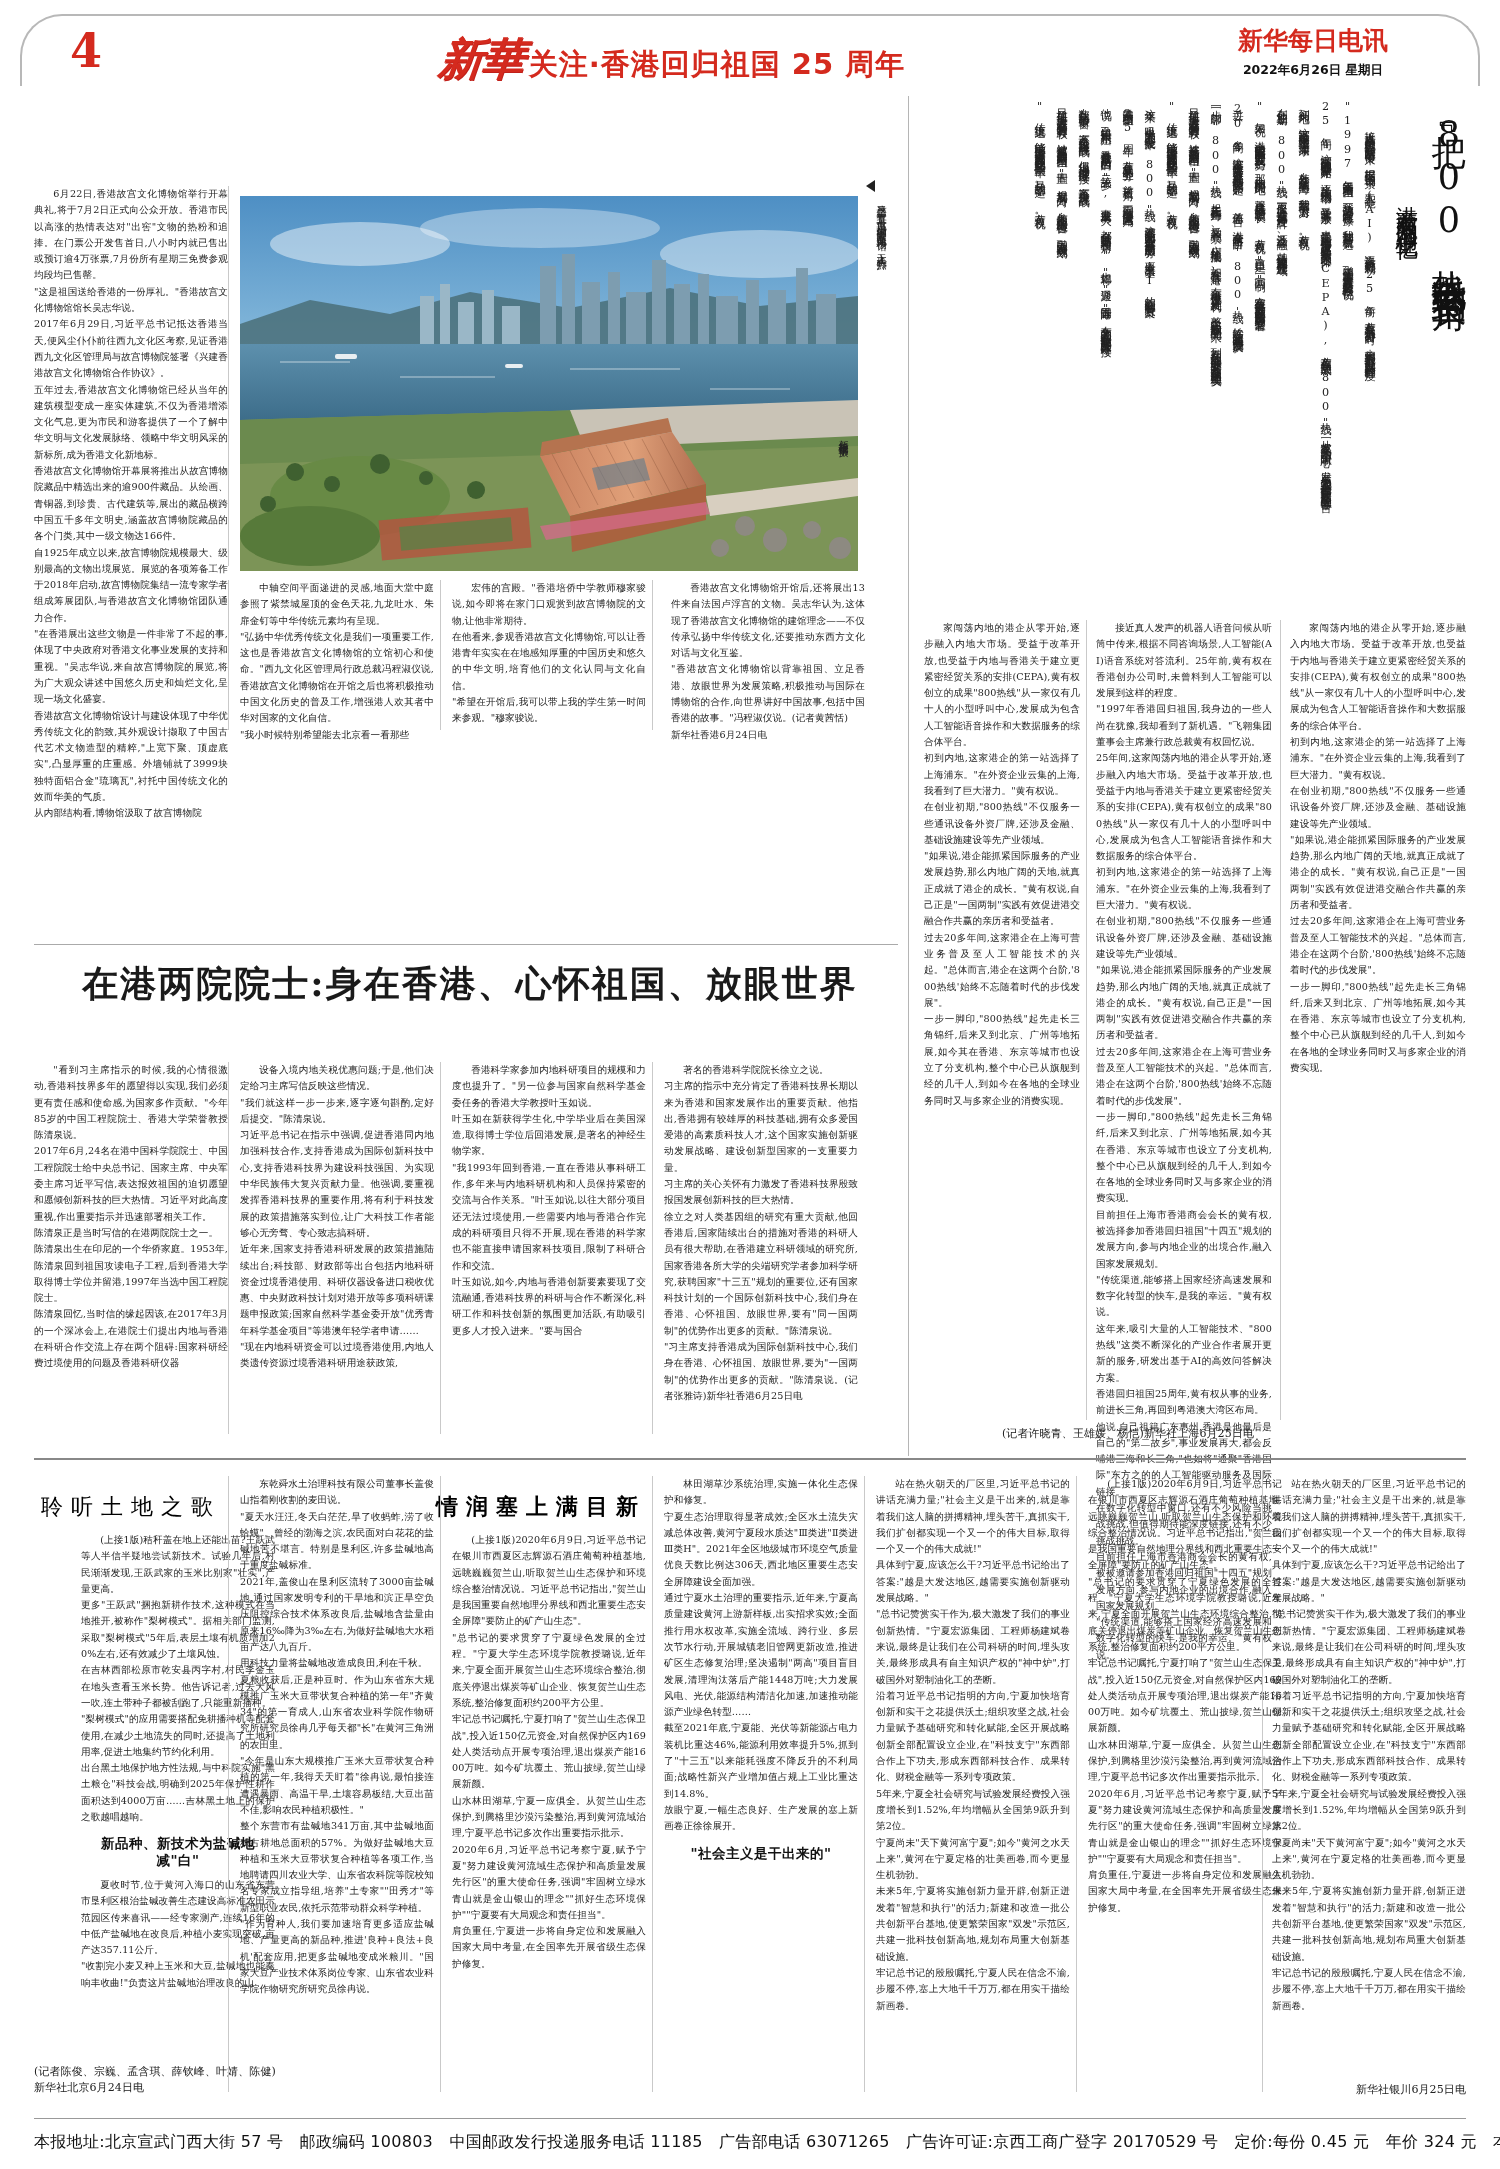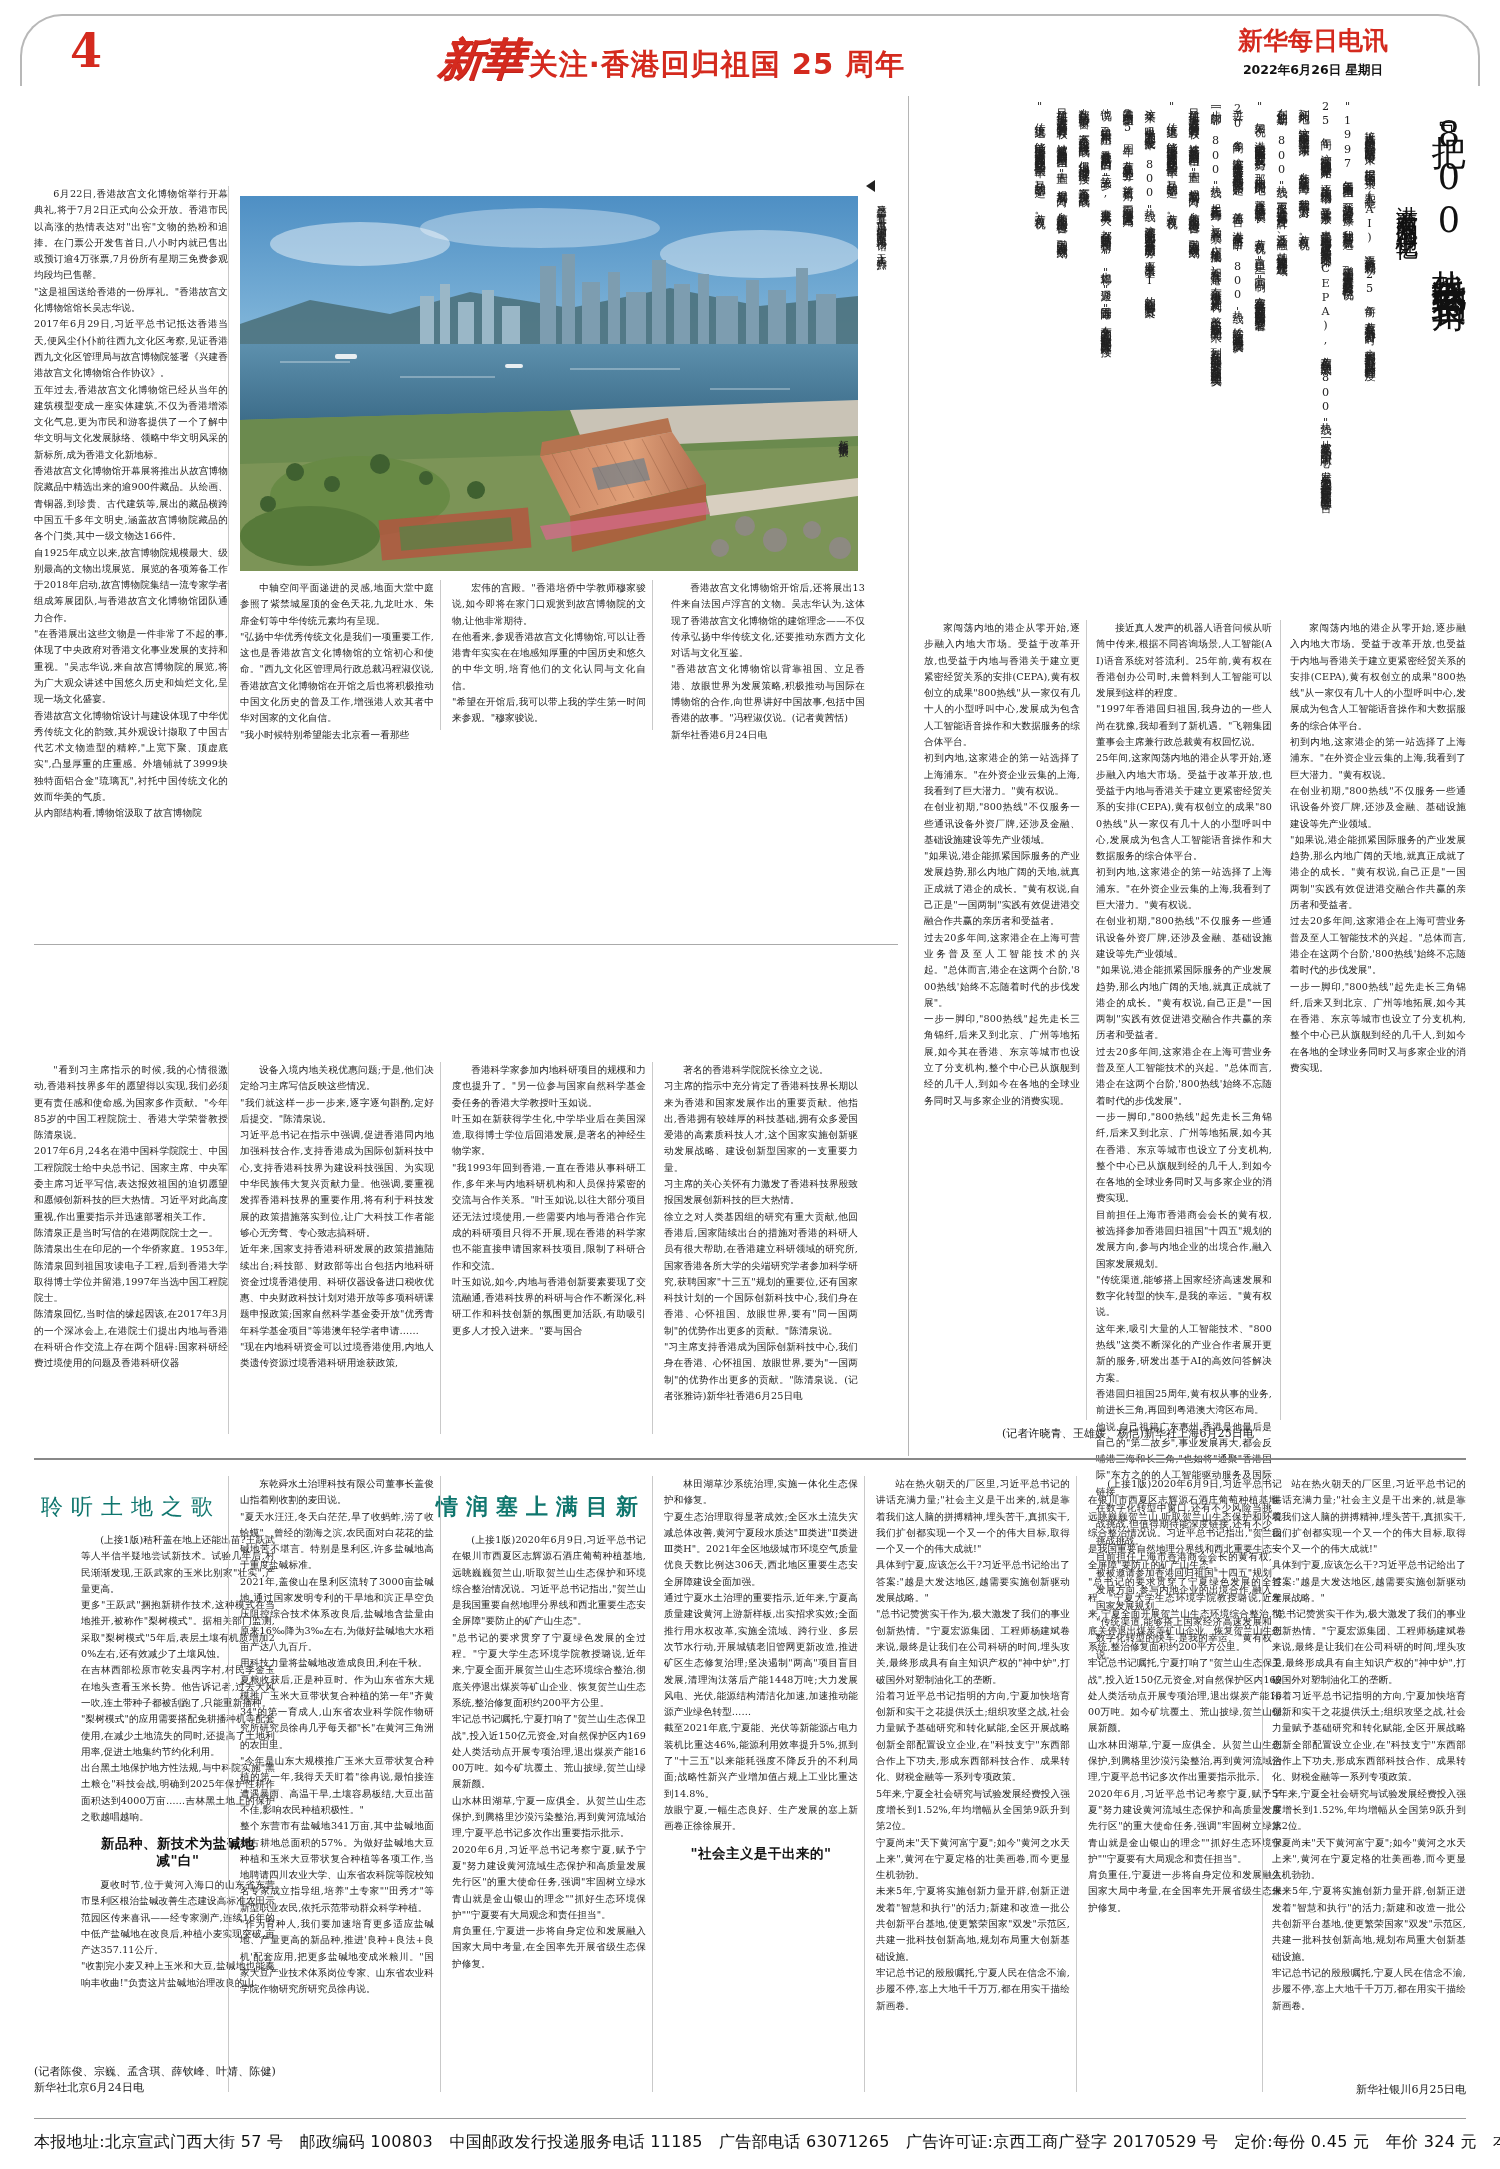--- a/index.html
+++ b/index.html
@@ -133,21 +133,21 @@
     font-size: 11.2px; line-height: 22px; color: #222; letter-spacing: 1.2px;
     text-align: justify;
   }
 
   
   .rule-bottom {
     position: absolute; left: 34px; top: 1458px; width: 1432px; height: 2px; background: #888;
   }
   .sec-title {
     font-family: "DejaVu Serif", "Liberation Serif", serif;
-    font-size: 22px; color: #0f766e; letter-spacing: 8px; text-align: center;
+    font-size: 22px; color: #000000; letter-spacing: 8px; text-align: center;
     margin-bottom: 12px; white-space: nowrap;
   }
   .sub-head {
     font-family: "DejaVu Sans", "Liberation Sans", sans-serif;
     font-size: 13.5px; font-weight: bold; color: #111;
     text-align: center; margin: 10px 0 9px 0; letter-spacing: 0.5px;
   }
   .byline {
     font-family: "DejaVu Serif", "Liberation Serif", serif;
     font-size: 11px; text-align: right; margin-top: 2px;
@@ -324,20 +324,21 @@
 "香港故宫文化博物馆以背靠祖国、立足香港、放眼世界为发展策略,积极推动与国际在博物馆的合作,向世界讲好中国故事,包括中国香港的故事。"冯程淑仪说。(记者黄茜恬)
 新华社香港6月24日电</div>
     </div>
 
   <div class="vsep" style="left:228px;top:580px;height:150px;"></div>
   <div class="vsep" style="left:440px;top:580px;height:150px;"></div>
   <div class="vsep" style="left:652px;top:580px;height:150px;"></div>
   <div class="vsep" style="left:228px;top:186px;height:380px;"></div>
 
   <div class="rule-s2"></div>
+  <div class="hl2">在港两院院士:身在香港、心怀祖国、放眼世界</div>
 
   <div class="body-col" style="position:absolute;left:34px;top:1062px;width:194px;height:372px;">
       <div style="white-space:pre-line;text-indent:2em;">"看到习主席指示的时候,我的心情很激动,香港科技界多年的愿望得以实现,我们必须更有责任感和使命感,为国家多作贡献。"今年85岁的中国工程院院士、香港大学荣誉教授陈清泉说。
 2017年6月,24名在港中国科学院院士、中国工程院院士给中央总书记、国家主席、中央军委主席习近平写信,表达报效祖国的迫切愿望和愿倾创新科技的巨大热情。习近平对此高度重视,作出重要指示并迅速部署相关工作。
 陈清泉正是当时写信的在港两院院士之一。
 陈清泉出生在印尼的一个华侨家庭。1953年,陈清泉回到祖国攻读电子工程,后到香港大学取得博士学位并留港,1997年当选中国工程院院士。
 陈清泉回忆,当时信的缘起因该,在2017年3月的一个深冰会上,在港院士们提出内地与香港在科研合作交流上存在两个阻碍:国家科研经费过境使用的问题及香港科研仪器</div>
     </div>
   <div class="body-col" style="position:absolute;left:240px;top:1062px;width:194px;height:372px;">
       <div style="white-space:pre-line;text-indent:2em;">设备入境内地关税优惠问题;于是,他们决定给习主席写信反映这些情况。

